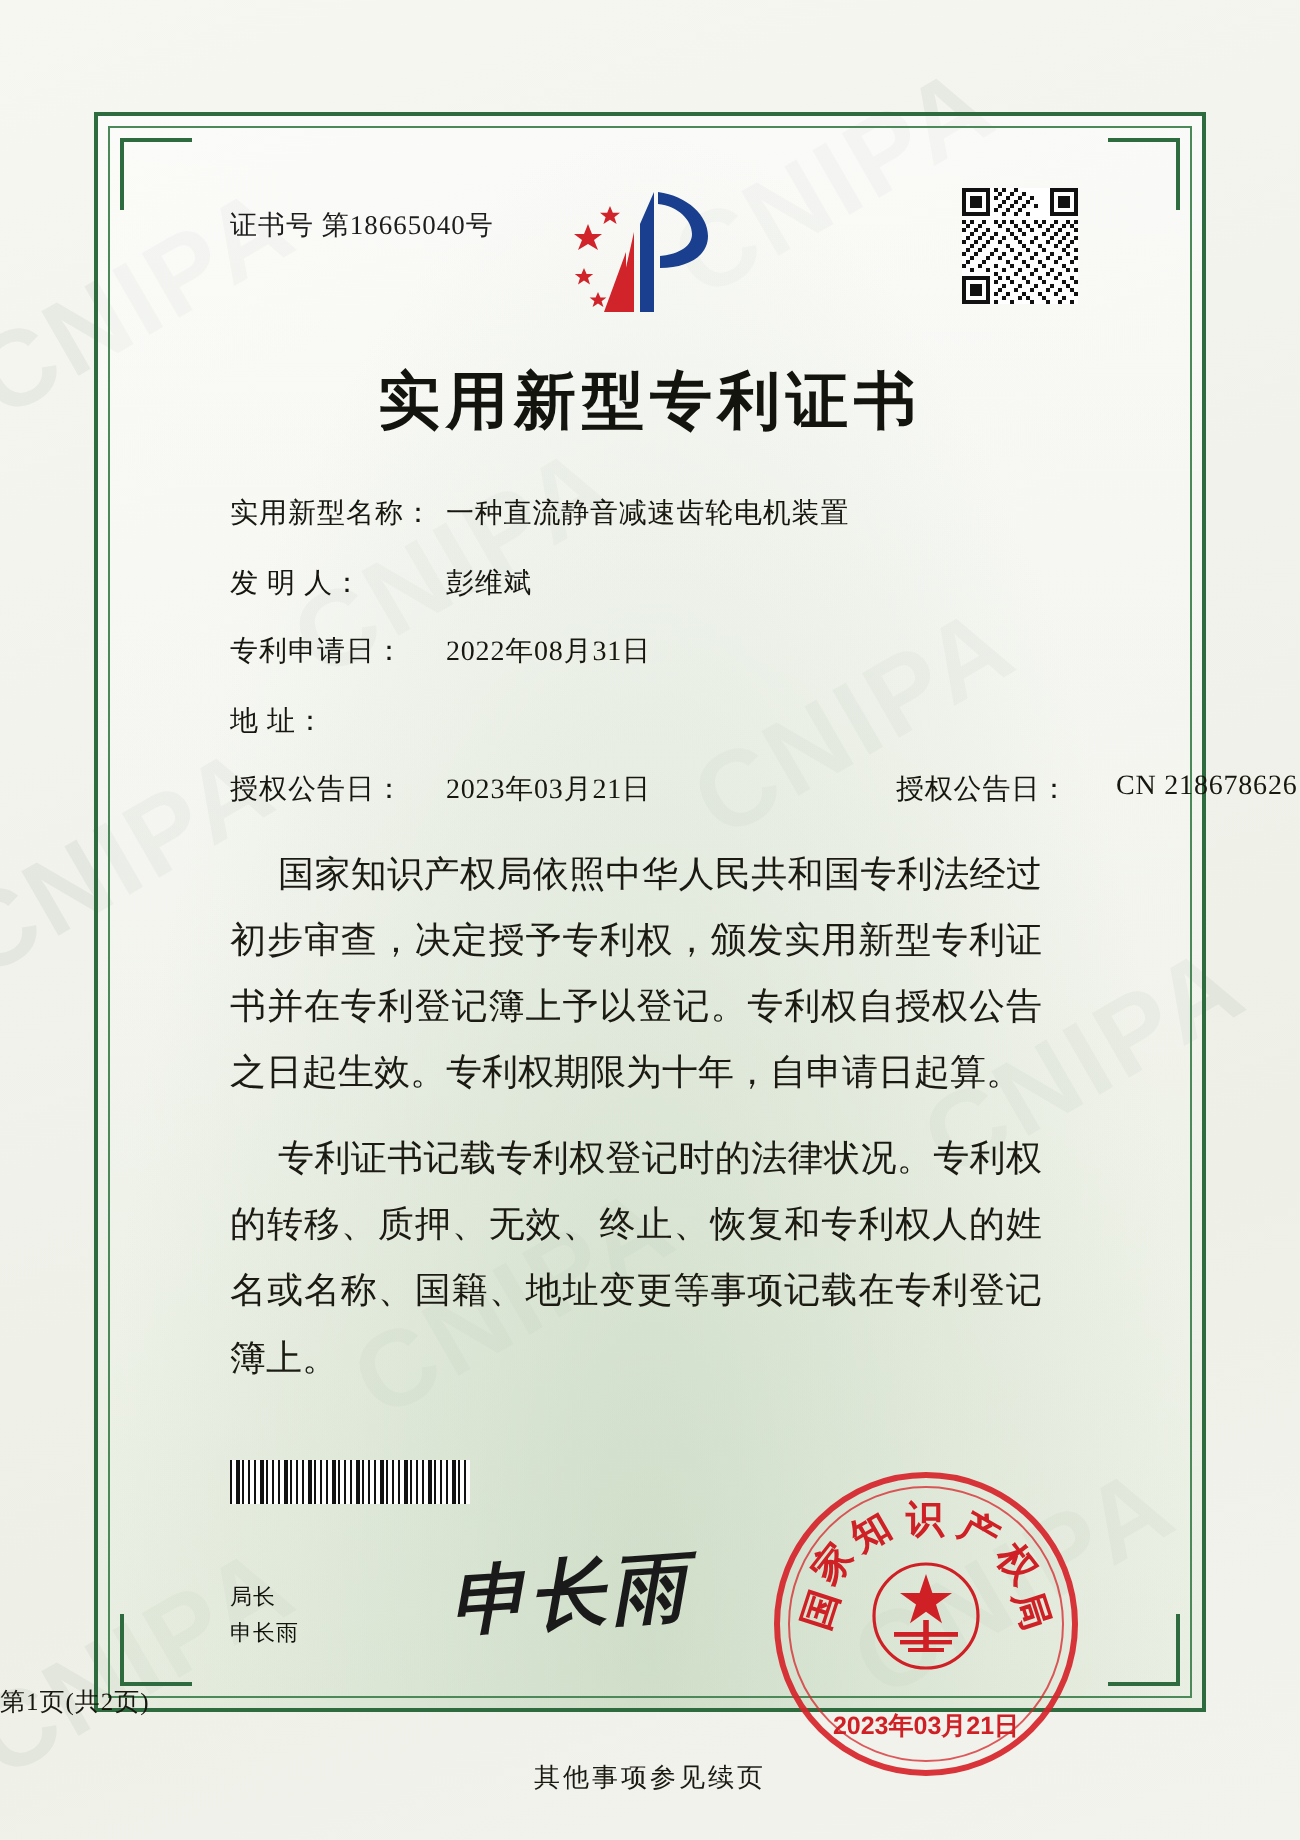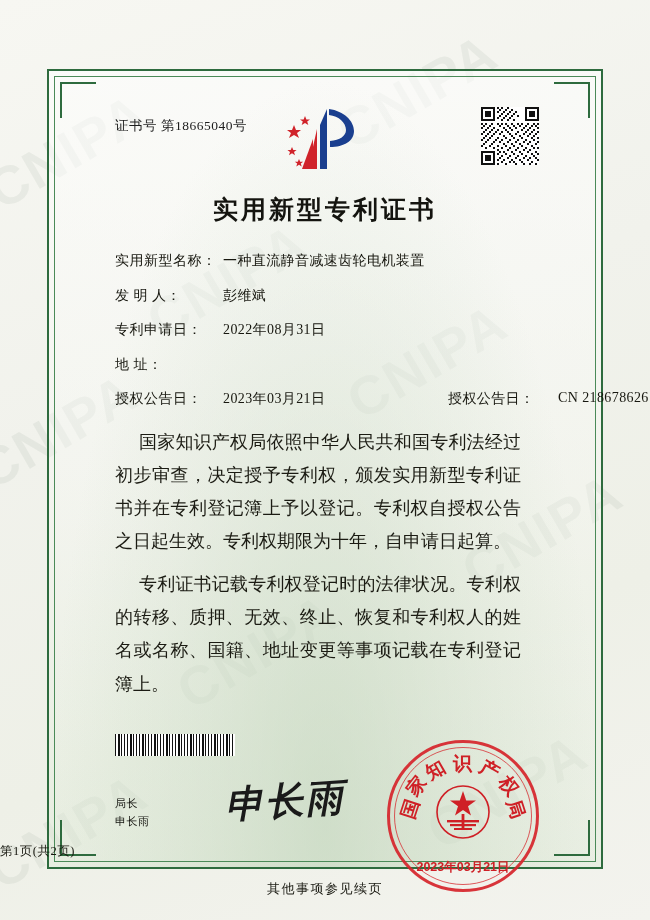--- a/index.html
+++ b/index.html
@@ -30,21 +30,21 @@
     color: rgba(150,160,150,0.13);
     letter-spacing: 2px;
     transform: rotate(-30deg);
     white-space: nowrap;
     user-select: none;
   }
 
   .cert {
     position: absolute;
     left: 47px;
-    top: 69px;
+    top: 56px;
     width: 556px;
     height: 800px;
     border: 2px solid #2e6b3e;
     box-sizing: border-box;
     background:
       radial-gradient(ellipse at 50% 95%, rgba(186,208,180,0.55) 0%, rgba(186,208,180,0.18) 45%, rgba(255,255,255,0) 70%),
       linear-gradient(180deg, rgba(255,255,255,0.55) 0%, rgba(248,250,245,0.3) 55%, rgba(222,234,215,0.45) 100%);
   }
   .cert:before {
     content: "";
@@ -95,21 +95,21 @@
     position: absolute;
     right: 26px;
     top: 6px;
     width: 58px;
     height: 58px;
   }
 
   
   .title {
     text-align: center;
-    font-size: 25px;
+    font-size: 31px;
     font-weight: bold;
     letter-spacing: 3px;
     color: #14140f;
     margin: 20px 0 26px;
     font-family: "DejaVu Serif", "Liberation Serif", serif;
   }
 
   
   .fields {
     padding: 0 28px 0 30px;

